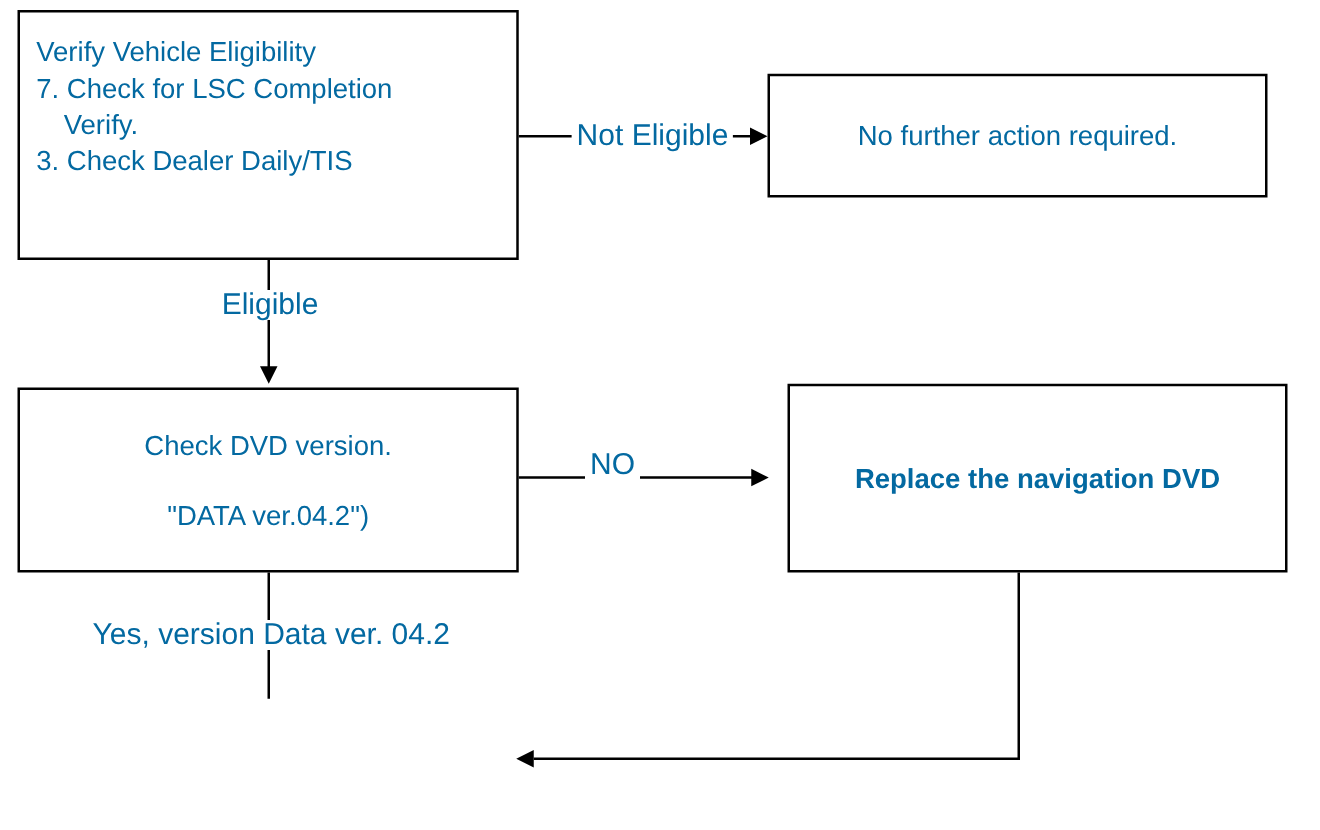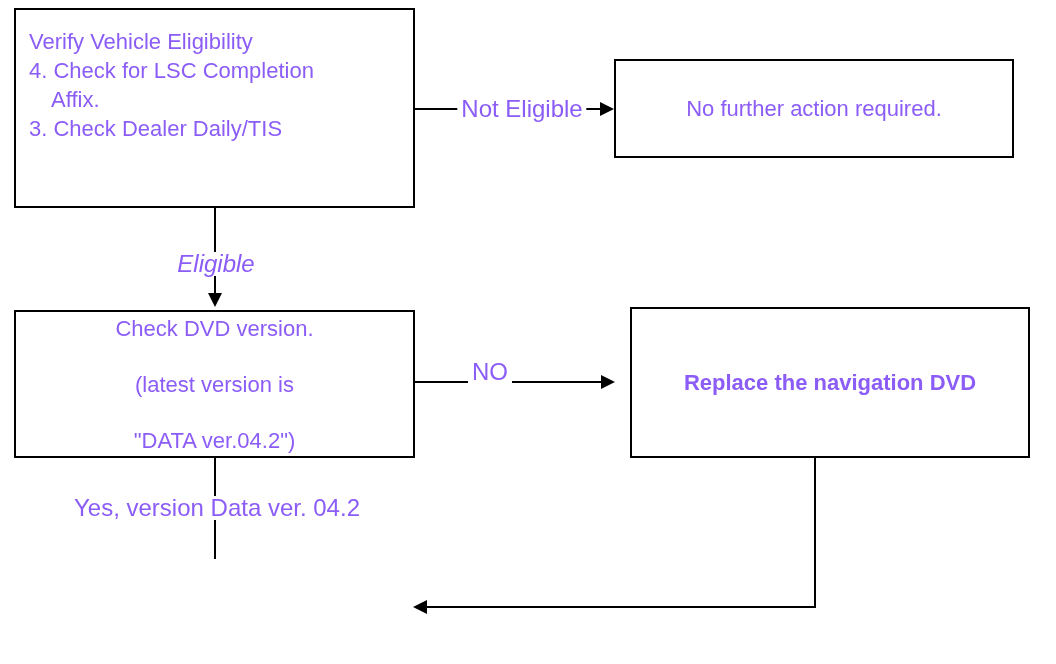--- a/index.html
+++ b/index.html
@@ -6,21 +6,21 @@
     margin: 0;
     padding: 0;
     background: #ffffff;
   }
   .canvas {
     position: relative;
     width: 1056px;
     height: 664px;
     background: #ffffff;
     font-family: "Liberation Sans", "DejaVu Sans", sans-serif;
-    color: #8b5cf6;
+    color: #0369a1;
     overflow: hidden;
   }
   .node {
     position: absolute;
     box-sizing: border-box;
     border: 2px solid #000000;
     background: #ffffff;
     font-size: 22px;
     line-height: 29px;
   }
@@ -79,47 +79,46 @@
     white-space: nowrap;
   }
 </style>
 </head>
 <body>
 
 <div class="canvas">
 
   <div class="node node-verify">
     <div class="nline">Verify Vehicle Eligibility</div>
-    <div class="nline">4. Check for LSC Completion</div>
-    <div class="nline indent">Affix.</div>
+    <div class="nline">7. Check for LSC Completion</div>
+    <div class="nline indent">Verify.</div>
     <div class="nline">3. Check Dealer Daily/TIS</div>
   </div>
 
   <div class="node node-noaction centered">
     <div>No further action required.</div>
   </div>
 
   <div class="node node-checkdvd centered">
     <div>Check DVD version.</div>
-    <div>(latest version is</div>
     <div>"DATA ver.04.2")</div>
   </div>
 
   <div class="node node-replace centered">
     <div>Replace the navigation DVD</div>
   </div>
 
 
   <div class="hline" style="left:415px; top:108px; width:186px;"></div>
   <div class="arrow arrow-right" style="left:600px; top:102px;"></div>
   <span class="edge-label" style="left:522px; top:109px;">Not Eligible</span>
 
   <div class="vline" style="left:214px; top:208px; height:87px;"></div>
   <div class="arrow arrow-down" style="left:208px; top:293px;"></div>
-  <span class="edge-label" style="left:216px; top:264px;font-style:italic;">Eligible</span>
+  <span class="edge-label" style="left:216px; top:244px;">Eligible</span>
 
   <div class="hline" style="left:415px; top:381px; width:187px;"></div>
   <div class="arrow arrow-right" style="left:601px; top:375px;"></div>
   <span class="edge-label" style="left:490px; top:372px;">NO</span>
 
   <div class="vline" style="left:214px; top:458px; height:101px;"></div>
   <span class="edge-label" style="left:217px; top:508px;">Yes, version Data ver. 04.2</span>
 
   <div class="vline" style="left:814px; top:458px; height:150px;"></div>
   <div class="hline" style="left:427px; top:606px; width:389px;"></div>

